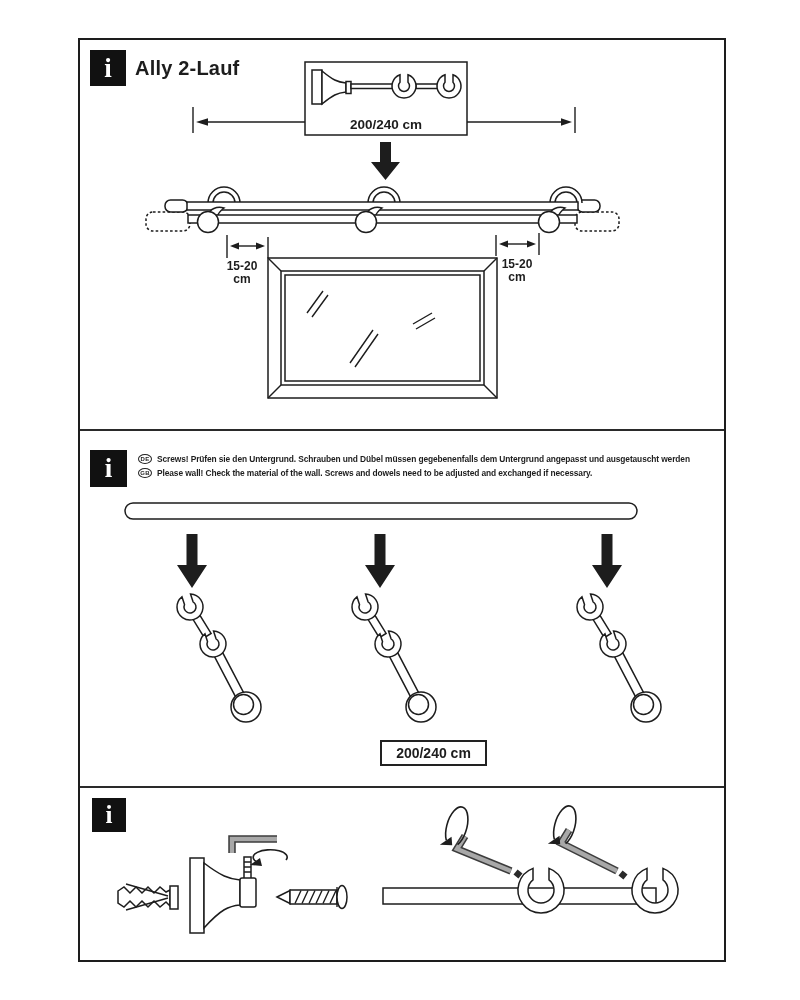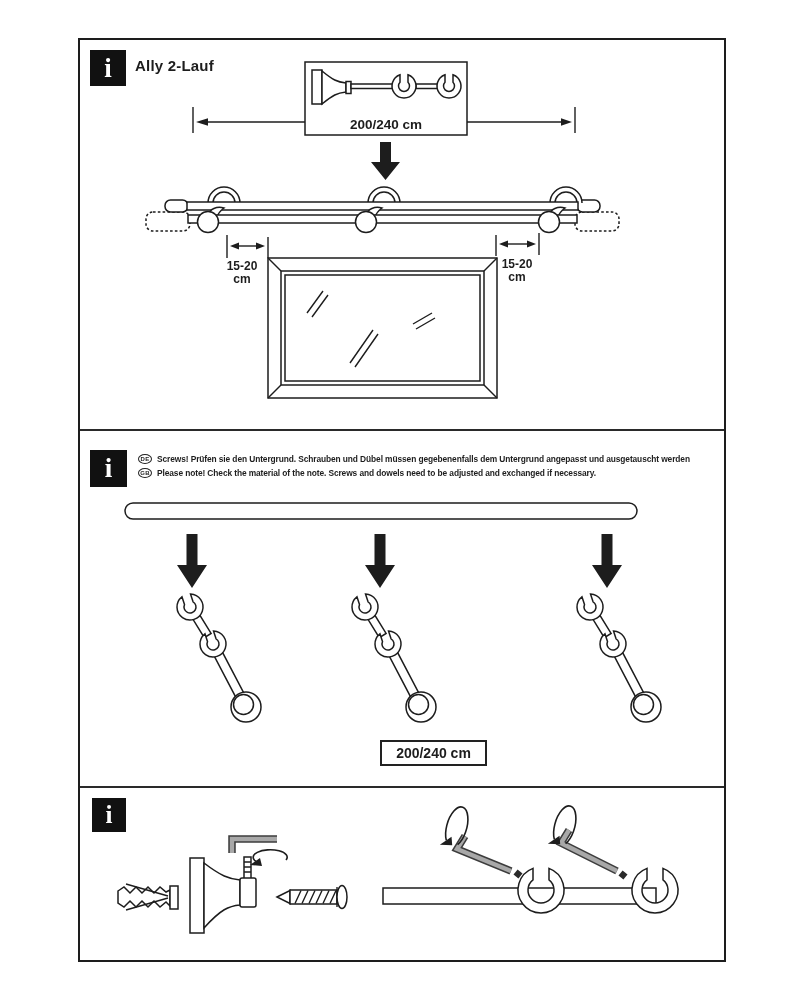--- a/index.html
+++ b/index.html
@@ -8,21 +8,21 @@
   .sheet{position:absolute;left:78px;top:38px;width:644px;height:920px;
          border:2px solid #1d1d1d;background:#fff;}
   .divider{position:absolute;left:0;width:644px;height:2px;background:#2a2a2a;}
   .d1{top:389px;} .d2{top:746px;}
   .info-badge{position:absolute;background:#111;color:#fff;display:flex;
               align-items:center;justify-content:center;
               font-family:"Liberation Serif",serif;font-weight:bold;}
   .b1{left:10px;top:10px;width:36px;height:36px;font-size:27px;}
   .b2{left:10px;top:410px;width:37px;height:37px;font-size:27px;}
   .b3{left:12px;top:758px;width:34px;height:34px;font-size:25px;}
-  .title{position:absolute;left:55px;top:17px;font-size:15px;font-weight:bold;letter-spacing:.2px;}
+  .title{position:absolute;left:55px;top:17px;font-size:20px;font-weight:bold;letter-spacing:.2px;}
   .warn{position:absolute;left:58px;top:412px;width:580px;font-size:8.4px;font-weight:bold;
         line-height:14px;white-space:nowrap;letter-spacing:-0.1px;}
   .lang-tag{display:inline-block;min-width:12px;height:8px;line-height:8.5px;border:1px solid #222;
             border-radius:50%;font-size:6px;font-weight:bold;text-align:center;margin-right:5px;
             transform:translateY(-1px);letter-spacing:.3px;}
   .label-box{position:absolute;left:300px;top:700px;width:103px;height:22px;border:2px solid #222;
              display:flex;align-items:center;justify-content:center;font-size:14px;font-weight:bold;}
   svg{position:absolute;left:0;display:block;}
   .s1{top:0;} .s2{top:390px;} .s3{top:747px;}
   .ln{fill:#fff;stroke:#1d1d1d;stroke-width:1.5;}
@@ -138,21 +138,21 @@
     <div class="divider d1"></div>
 
     <div class="info-badge b2">
       <span>i</span>
     </div>
     <div class="warn">
       <div>
         <span class="lang-tag">DE</span><span>Screws! Prüfen sie den Untergrund. Schrauben und Dübel müssen gegebenenfalls dem Untergrund angepasst und ausgetauscht werden</span>
       </div>
       <div>
-        <span class="lang-tag">GB</span><span>Please note!  Check the material of the note. Screws and dowels need to be adjusted and exchanged if necessary.</span>
+        <span class="lang-tag">GB</span><span>Please wall!  Check the material of the wall. Screws and dowels need to be adjusted and exchanged if necessary.</span>
       </div>
     </div>
 
     <svg class="s2" width="644" height="356" viewBox="0 0 644 356">
       <defs>
         <g id="diagBracket">
           <path d="M19.9,27.6 L26.7,23.4 L39.1,43.4 L32.3,47.6 Z" class="ln"></path>
           <path d="M42.1,65.8 L50.1,61.6 L71.5,102.5 L63.5,106.7 Z" class="ln"></path>
           <g transform="translate(18,17) rotate(-18)">
               <path class="ln" d="M-4.5,-12.2 A13 13 0 1 0 4.5,-12.2 L4.5,-4 A6 6 0 1 1 -4.5,-4 Z"></path>

